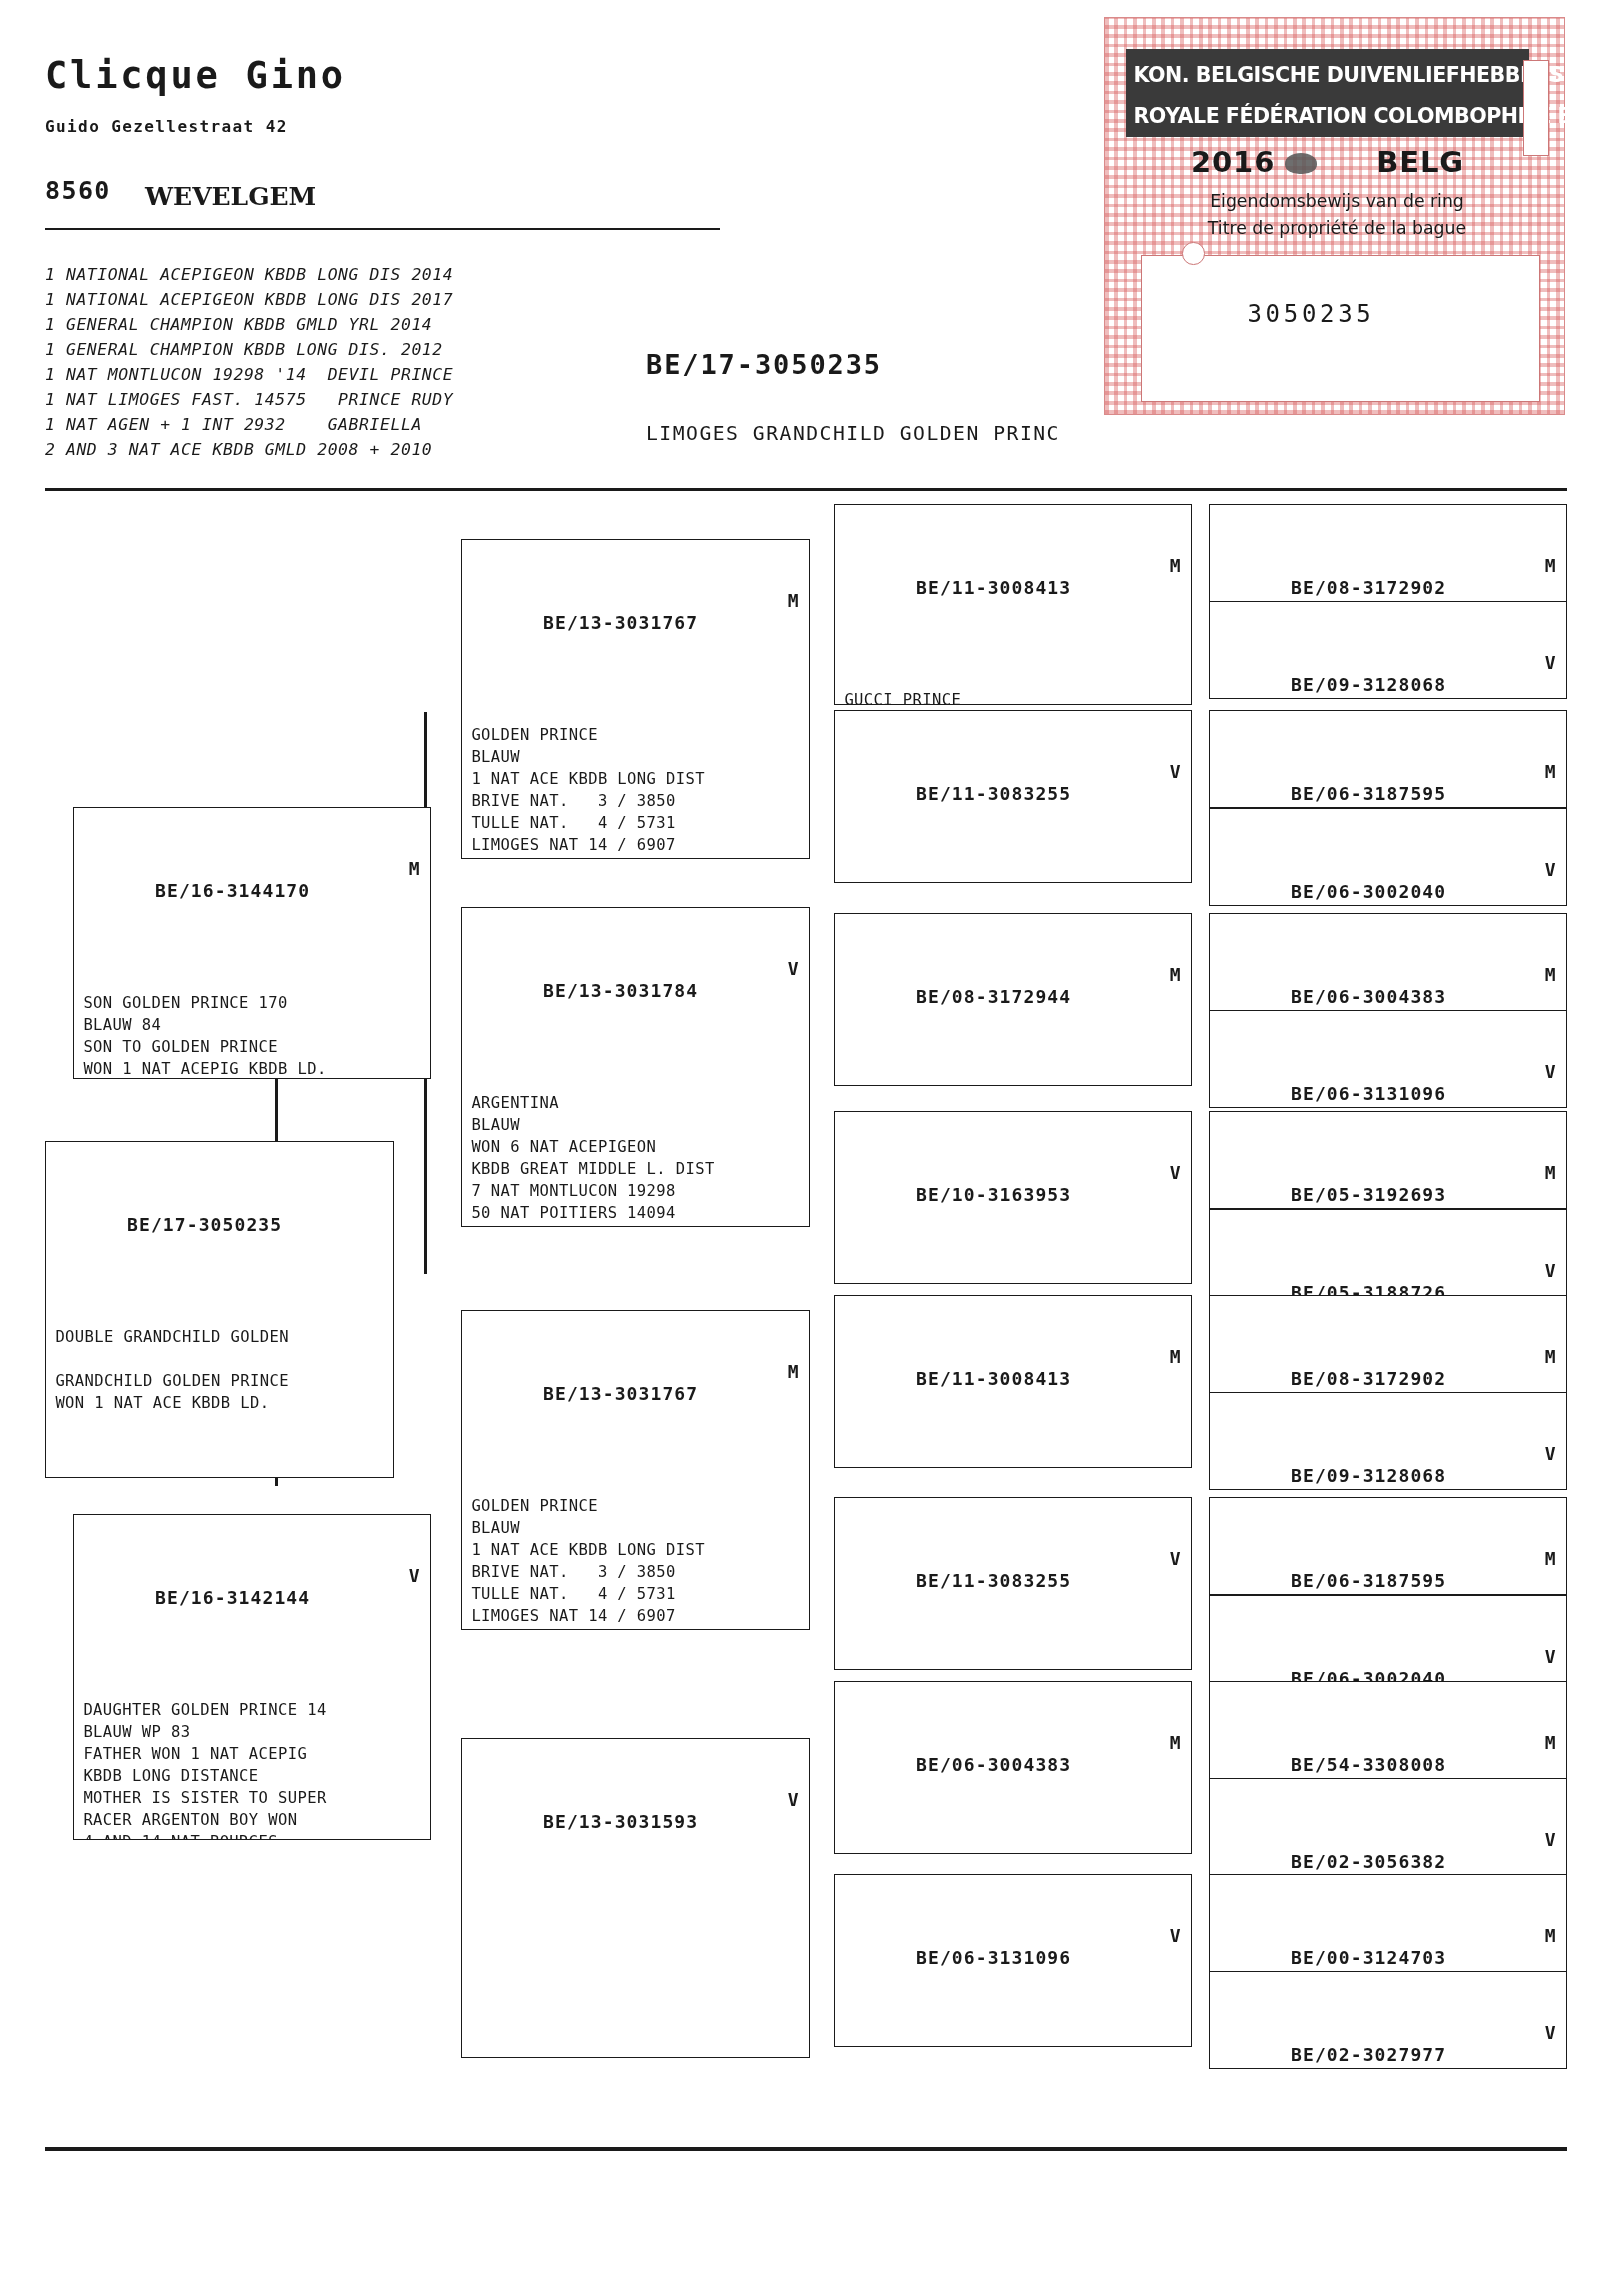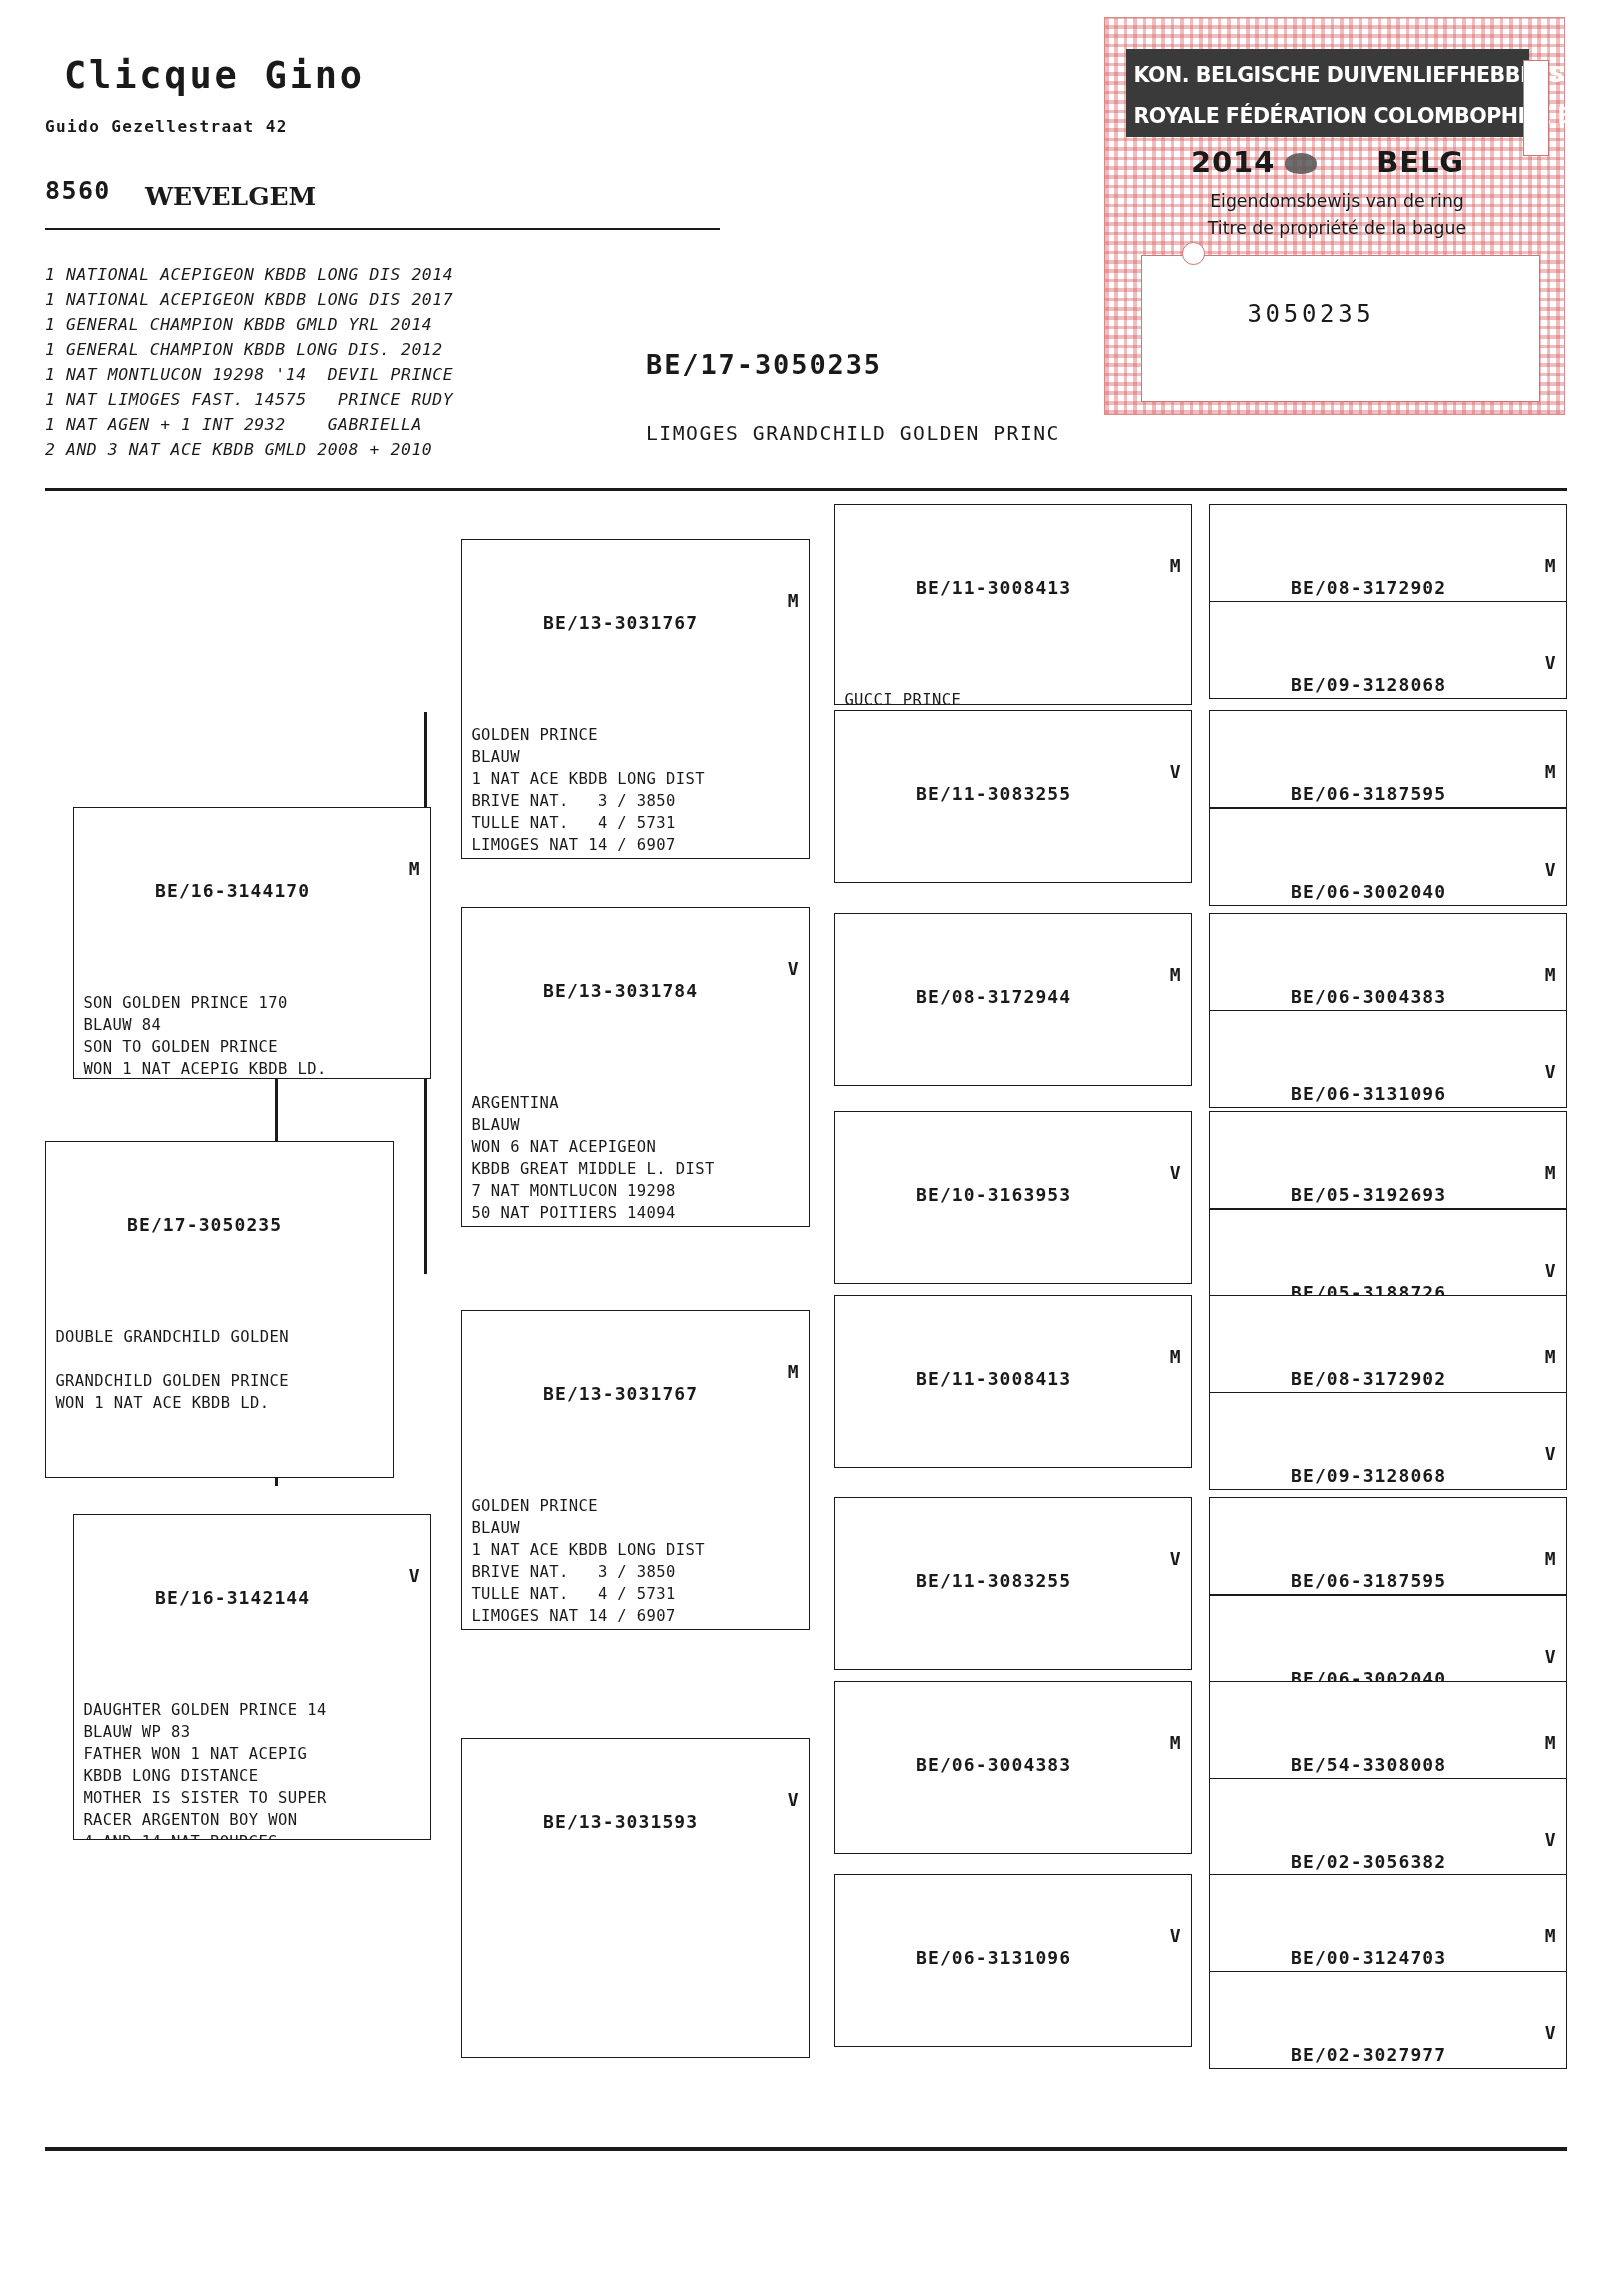--- a/index.html
+++ b/index.html
@@ -21,21 +21,20 @@
     width: 1611px; height: 2286px;
   }
   
   .owner-name {
     position: absolute;
     left: 45px; top: 54px;
     font-size: 37px;
     font-weight: bold;
     letter-spacing: 2.8px;
     font-family: "DejaVu Sans Mono", monospace;
-    margin-left: 19px;
   }
   .owner-street {
     position: absolute;
     left: 45px; top: 117px;
     font-size: 16px;
     font-weight: bold;
     letter-spacing: 1.4px;
   }
   .owner-city-zip {
     position: absolute;
@@ -247,21 +246,21 @@
 
   <div class="main-ring">BE/17-3050235</div>
   <div class="main-sub">LIMOGES GRANDCHILD GOLDEN PRINC</div>
 
   <div class="stamp"></div>
   <div class="stamp-band">
     <div>KON. BELGISCHE DUIVENLIEFHEBBERSBOND</div>
     <div>ROYALE FÉDÉRATION COLOMBOPHILE BELGE</div>
   </div>
   <div class="stamp-year">
-    <span class="yr">2014</span>
+    <span class="yr">2016</span>
     <span class="belg">BELG</span>
   </div>
   <div class="stamp-seal"></div>
   <div class="stamp-line1">Eigendomsbewijs van de ring</div>
   <div class="stamp-line2">Titre de propriété de la bague</div>
   <div class="stamp-inner"></div>
   <div class="stamp-punch"></div>
   <div class="stamp-tab"></div>
   <div class="stamp-ring">3050235</div>
 

